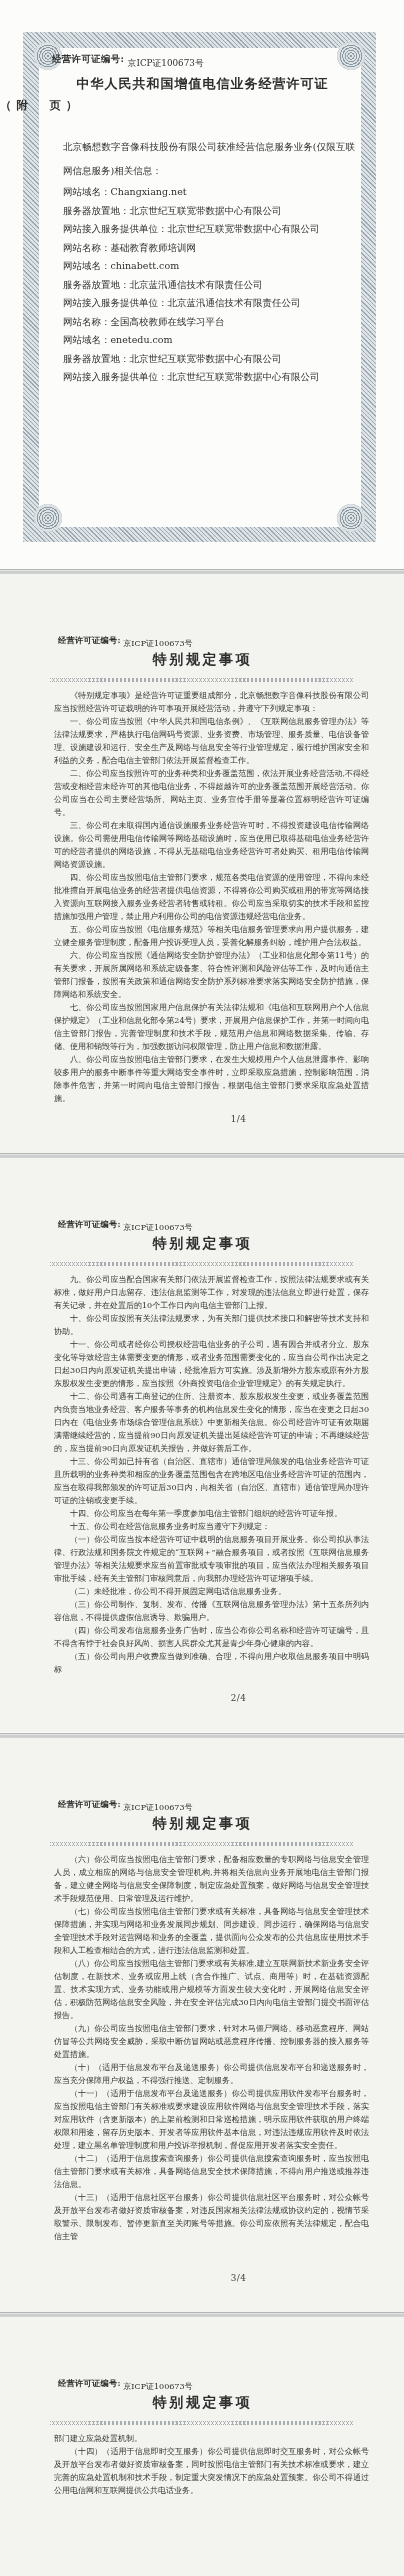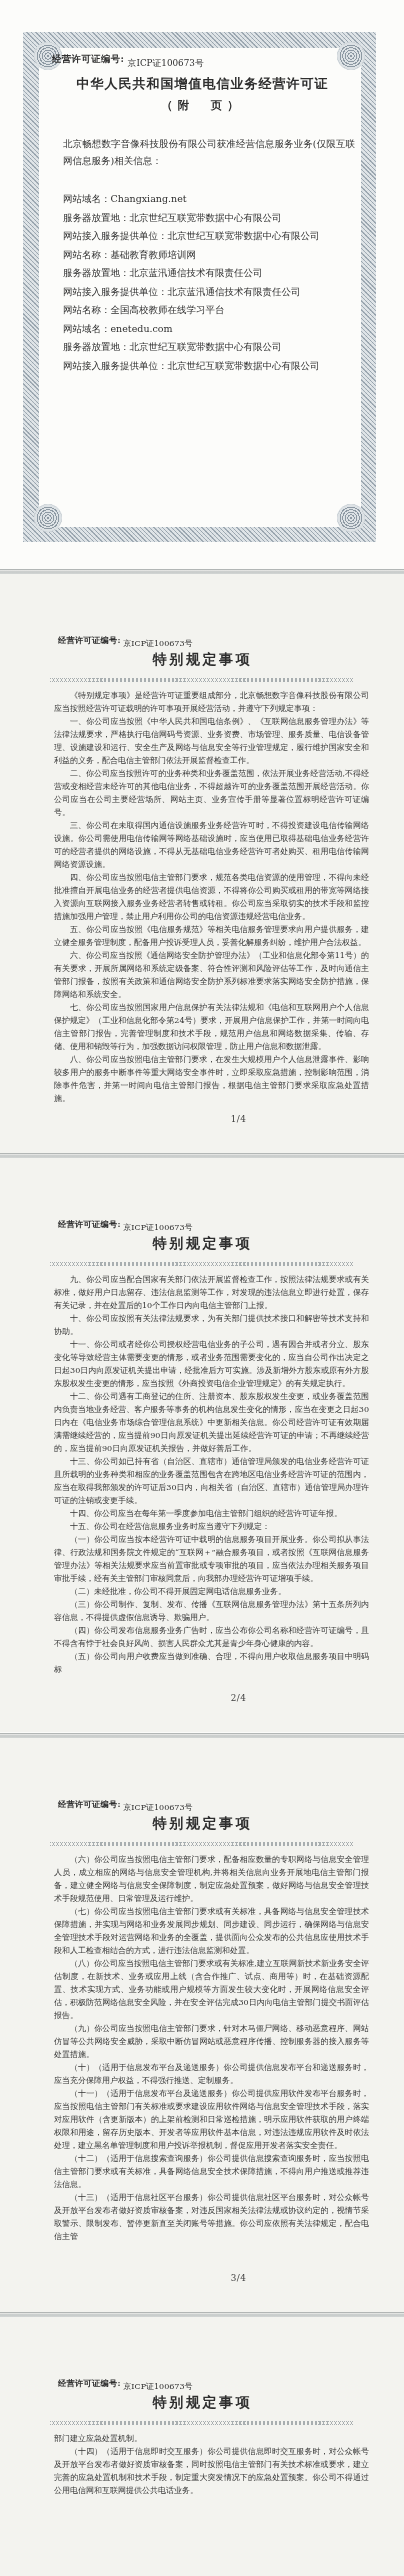--- a/index.html
+++ b/index.html
@@ -20,24 +20,24 @@
   .cert-inner{position:relative;width:100%;height:100%;background:#fcfcfa;}
   .corner{position:absolute;width:28px;height:28px;border-radius:50%;
           background:repeating-radial-gradient(circle at 50% 50%,#8d99a3 0 1px,#dde2e5 1px 2.6px);
           box-shadow:0 0 0 1px #dde2e5 inset;}
   .corner.tl{left:11.3px;top:10.3px;} .corner.tr{right:11.3px;top:10.3px;}
   .corner.bl{left:11.3px;bottom:10.3px;} .corner.br{right:11.3px;bottom:10.3px;}
   .cert-no{position:absolute;left:52px;top:53px;font-size:9.3px;font-weight:600;letter-spacing:0.5px;}
   .cert-no .no-val{font-size:8.8px;font-weight:500;position:relative;top:3.6px;left:3.1px;letter-spacing:0;}
   .cert-title{position:absolute;left:0;top:75px;width:100%;text-align:center;
               font-size:13px;font-weight:700;letter-spacing:1px;}
-  .cert-subtitle{position:absolute;left:0;top:98px;width:100%;text-align:center;
+  .cert-subtitle{position:absolute;left:0;top:98px;width:100%;
                  font-size:11.3px;font-weight:700;letter-spacing:5.2px;}
   .cert-body{position:absolute;left:63px;top:135px;width:292px;font-size:9.5px;}
-  .cert-intro{margin:0 0 23px;line-height:17px;text-align:justify;}
+  .cert-intro{margin:0 0 2px;line-height:24px;text-align:justify;}
   .cert-entries .entry{margin:0 0 4.1px;line-height:14.4px;text-indent:0;text-align:left;}
   
   .prov-no{position:absolute;left:58px;top:61px;font-size:8.2px;font-weight:600;letter-spacing:0.3px;}
   .prov-no .no-val{font-size:8px;font-weight:500;position:relative;top:2.6px;left:2.6px;letter-spacing:0;}
   .prov-title{position:absolute;left:0;top:77px;width:100%;text-align:center;
               font-size:14px;font-weight:700;letter-spacing:2.6px;}
   .zigzag{position:absolute;left:50px;top:104px;width:304px;height:4.1px;opacity:.75;
           background:
             repeating-linear-gradient(115deg,#8f979b 0 1px,transparent 1px 3.6px),
             repeating-linear-gradient(65deg,#8f979b 0 1px,transparent 1px 3.6px);}
@@ -66,20 +66,21 @@
     </div>
     <div class="cert-title">中华人民共和国增值电信业务经营许可证</div>
     <div class="cert-subtitle">（附　页）</div>
     <div class="cert-body">
       <p class="cert-intro">北京畅想数字音像科技股份有限公司获准经营信息服务业务(仅限互联网信息服务)相关信息：</p>
       <div class="cert-entries">
           <p class="entry">网站域名：Changxiang.net</p>
           <p class="entry">服务器放置地：北京世纪互联宽带数据中心有限公司</p>
           <p class="entry">网站接入服务提供单位：北京世纪互联宽带数据中心有限公司</p>
           <p class="entry">网站名称：基础教育教师培训网</p>
+          <p class="entry">网站域名：chinabett.com</p>
           <p class="entry">服务器放置地：北京蓝汛通信技术有限责任公司</p>
           <p class="entry">网站接入服务提供单位：北京蓝汛通信技术有限责任公司</p>
           <p class="entry">网站名称：全国高校教师在线学习平台</p>
           <p class="entry">网站域名：enetedu.com</p>
           <p class="entry">服务器放置地：北京世纪互联宽带数据中心有限公司</p>
           <p class="entry">网站接入服务提供单位：北京世纪互联宽带数据中心有限公司</p>
         </div>
     </div>
   </section>
 

